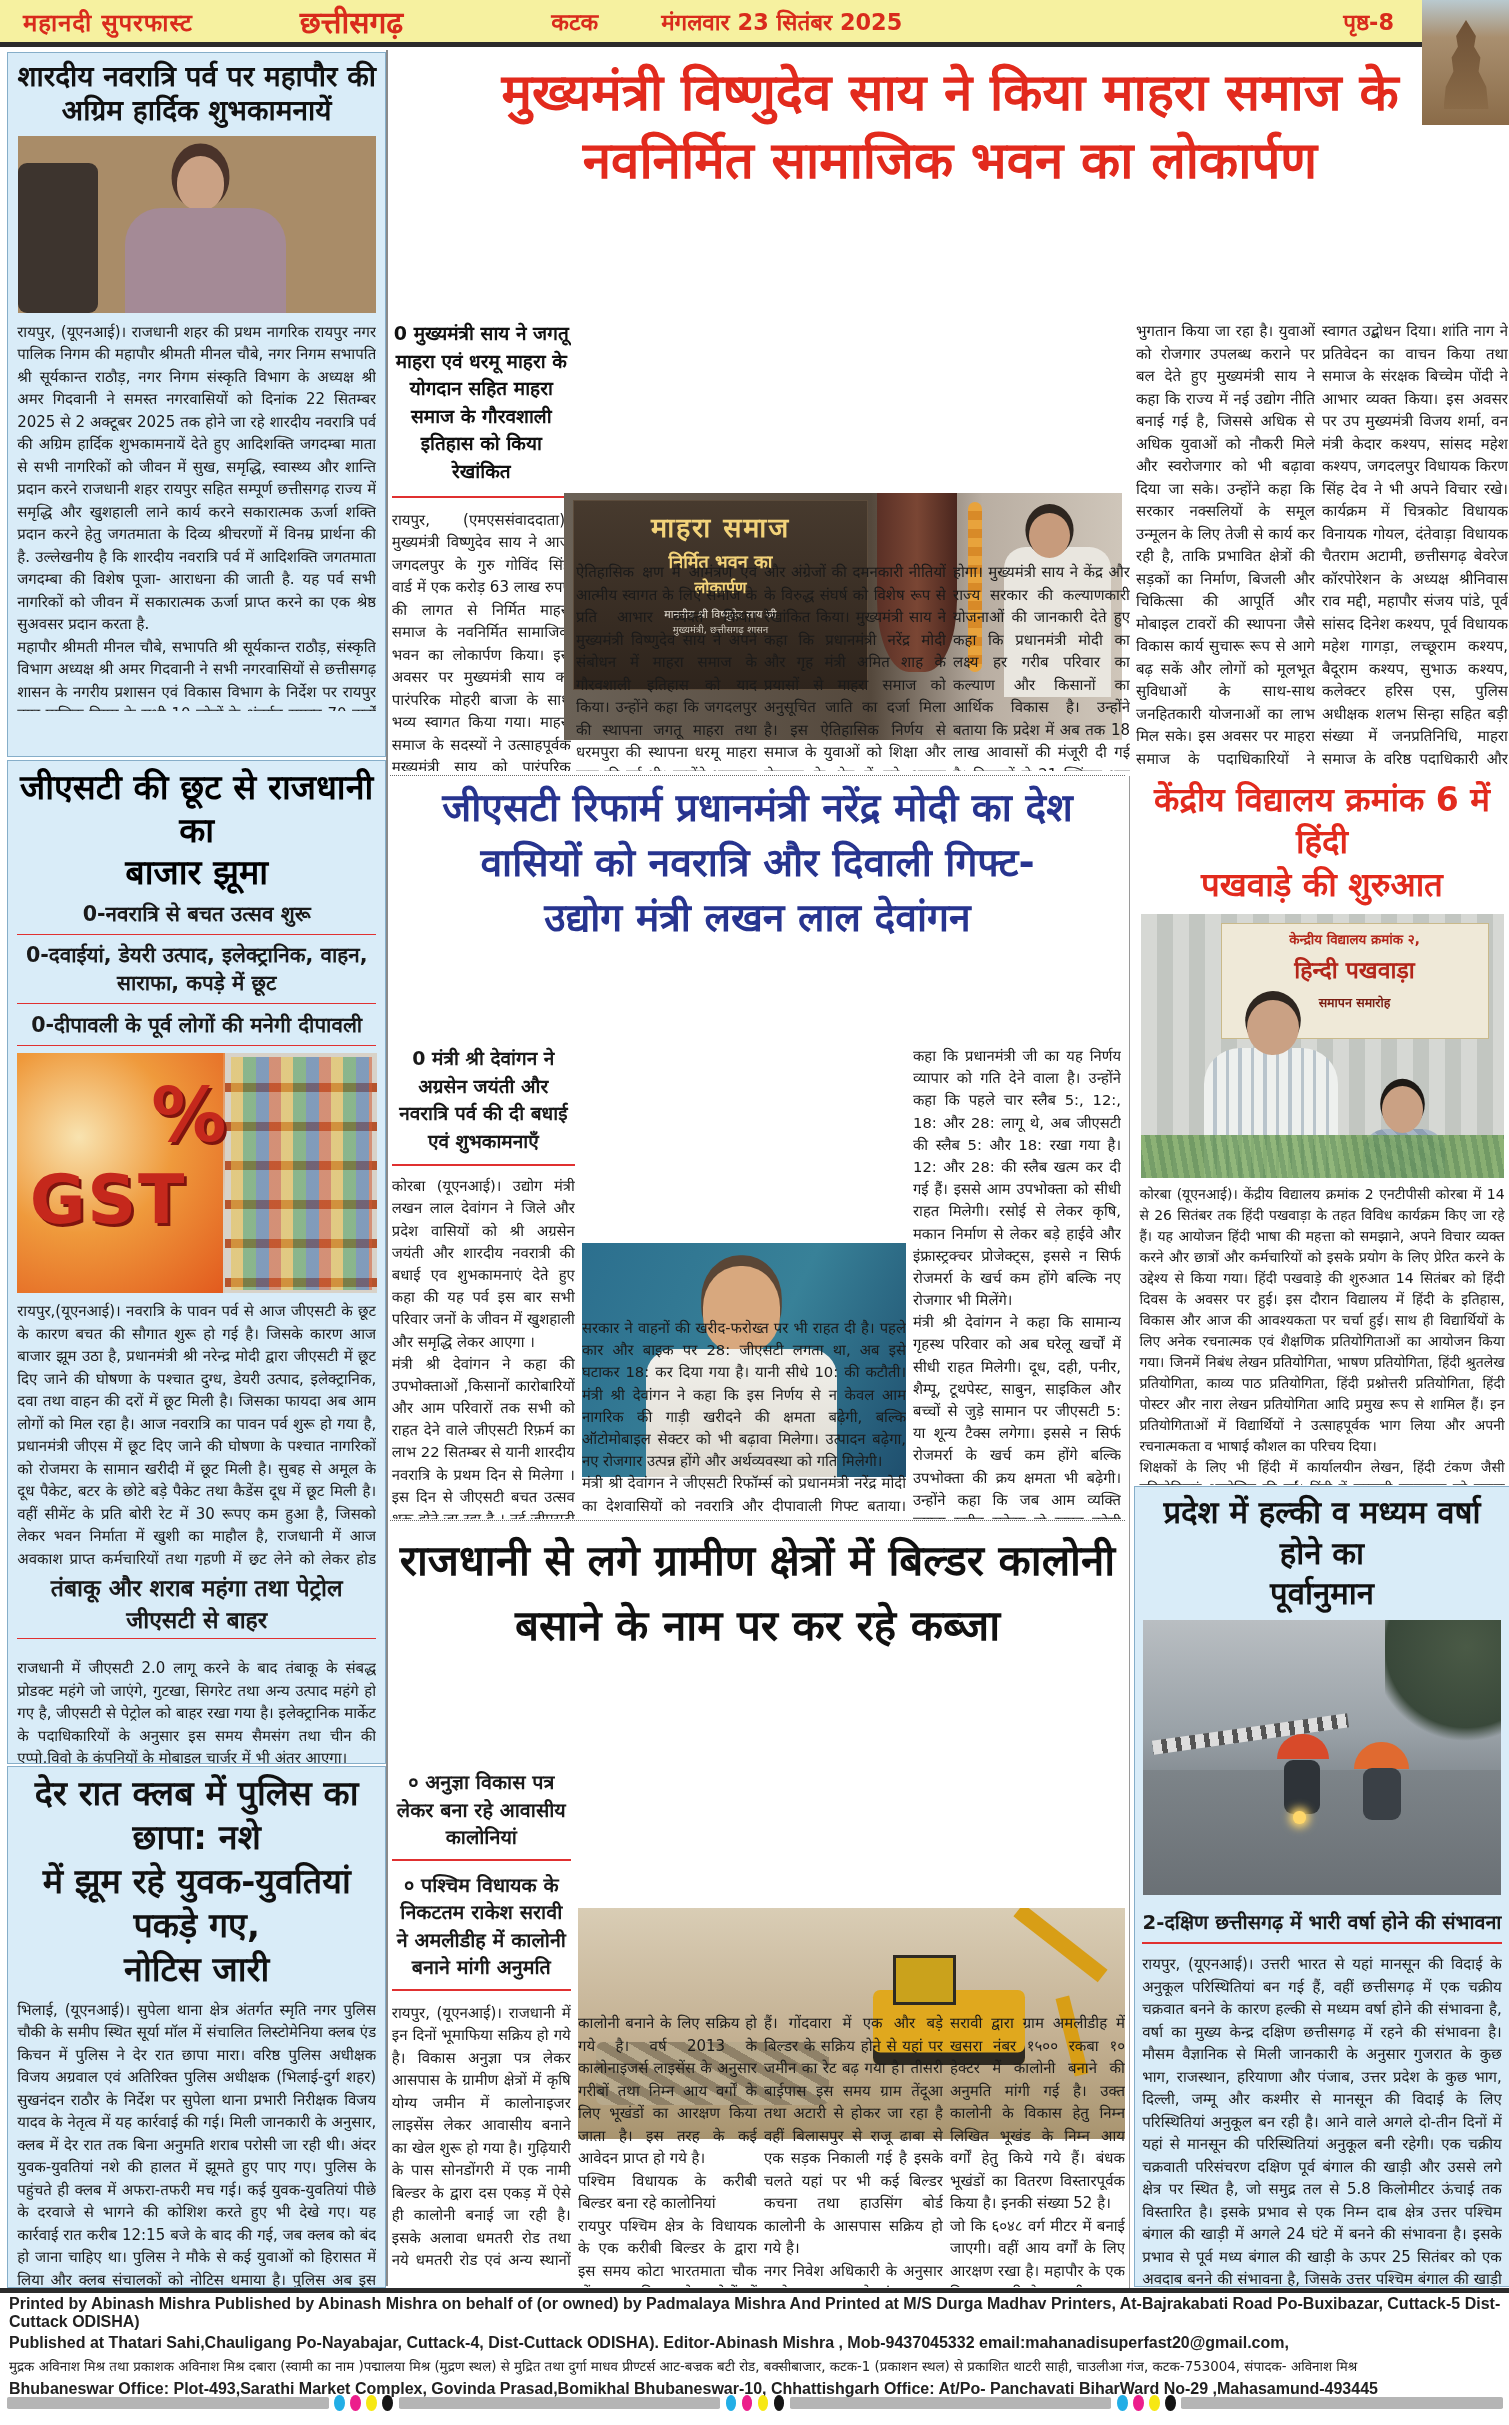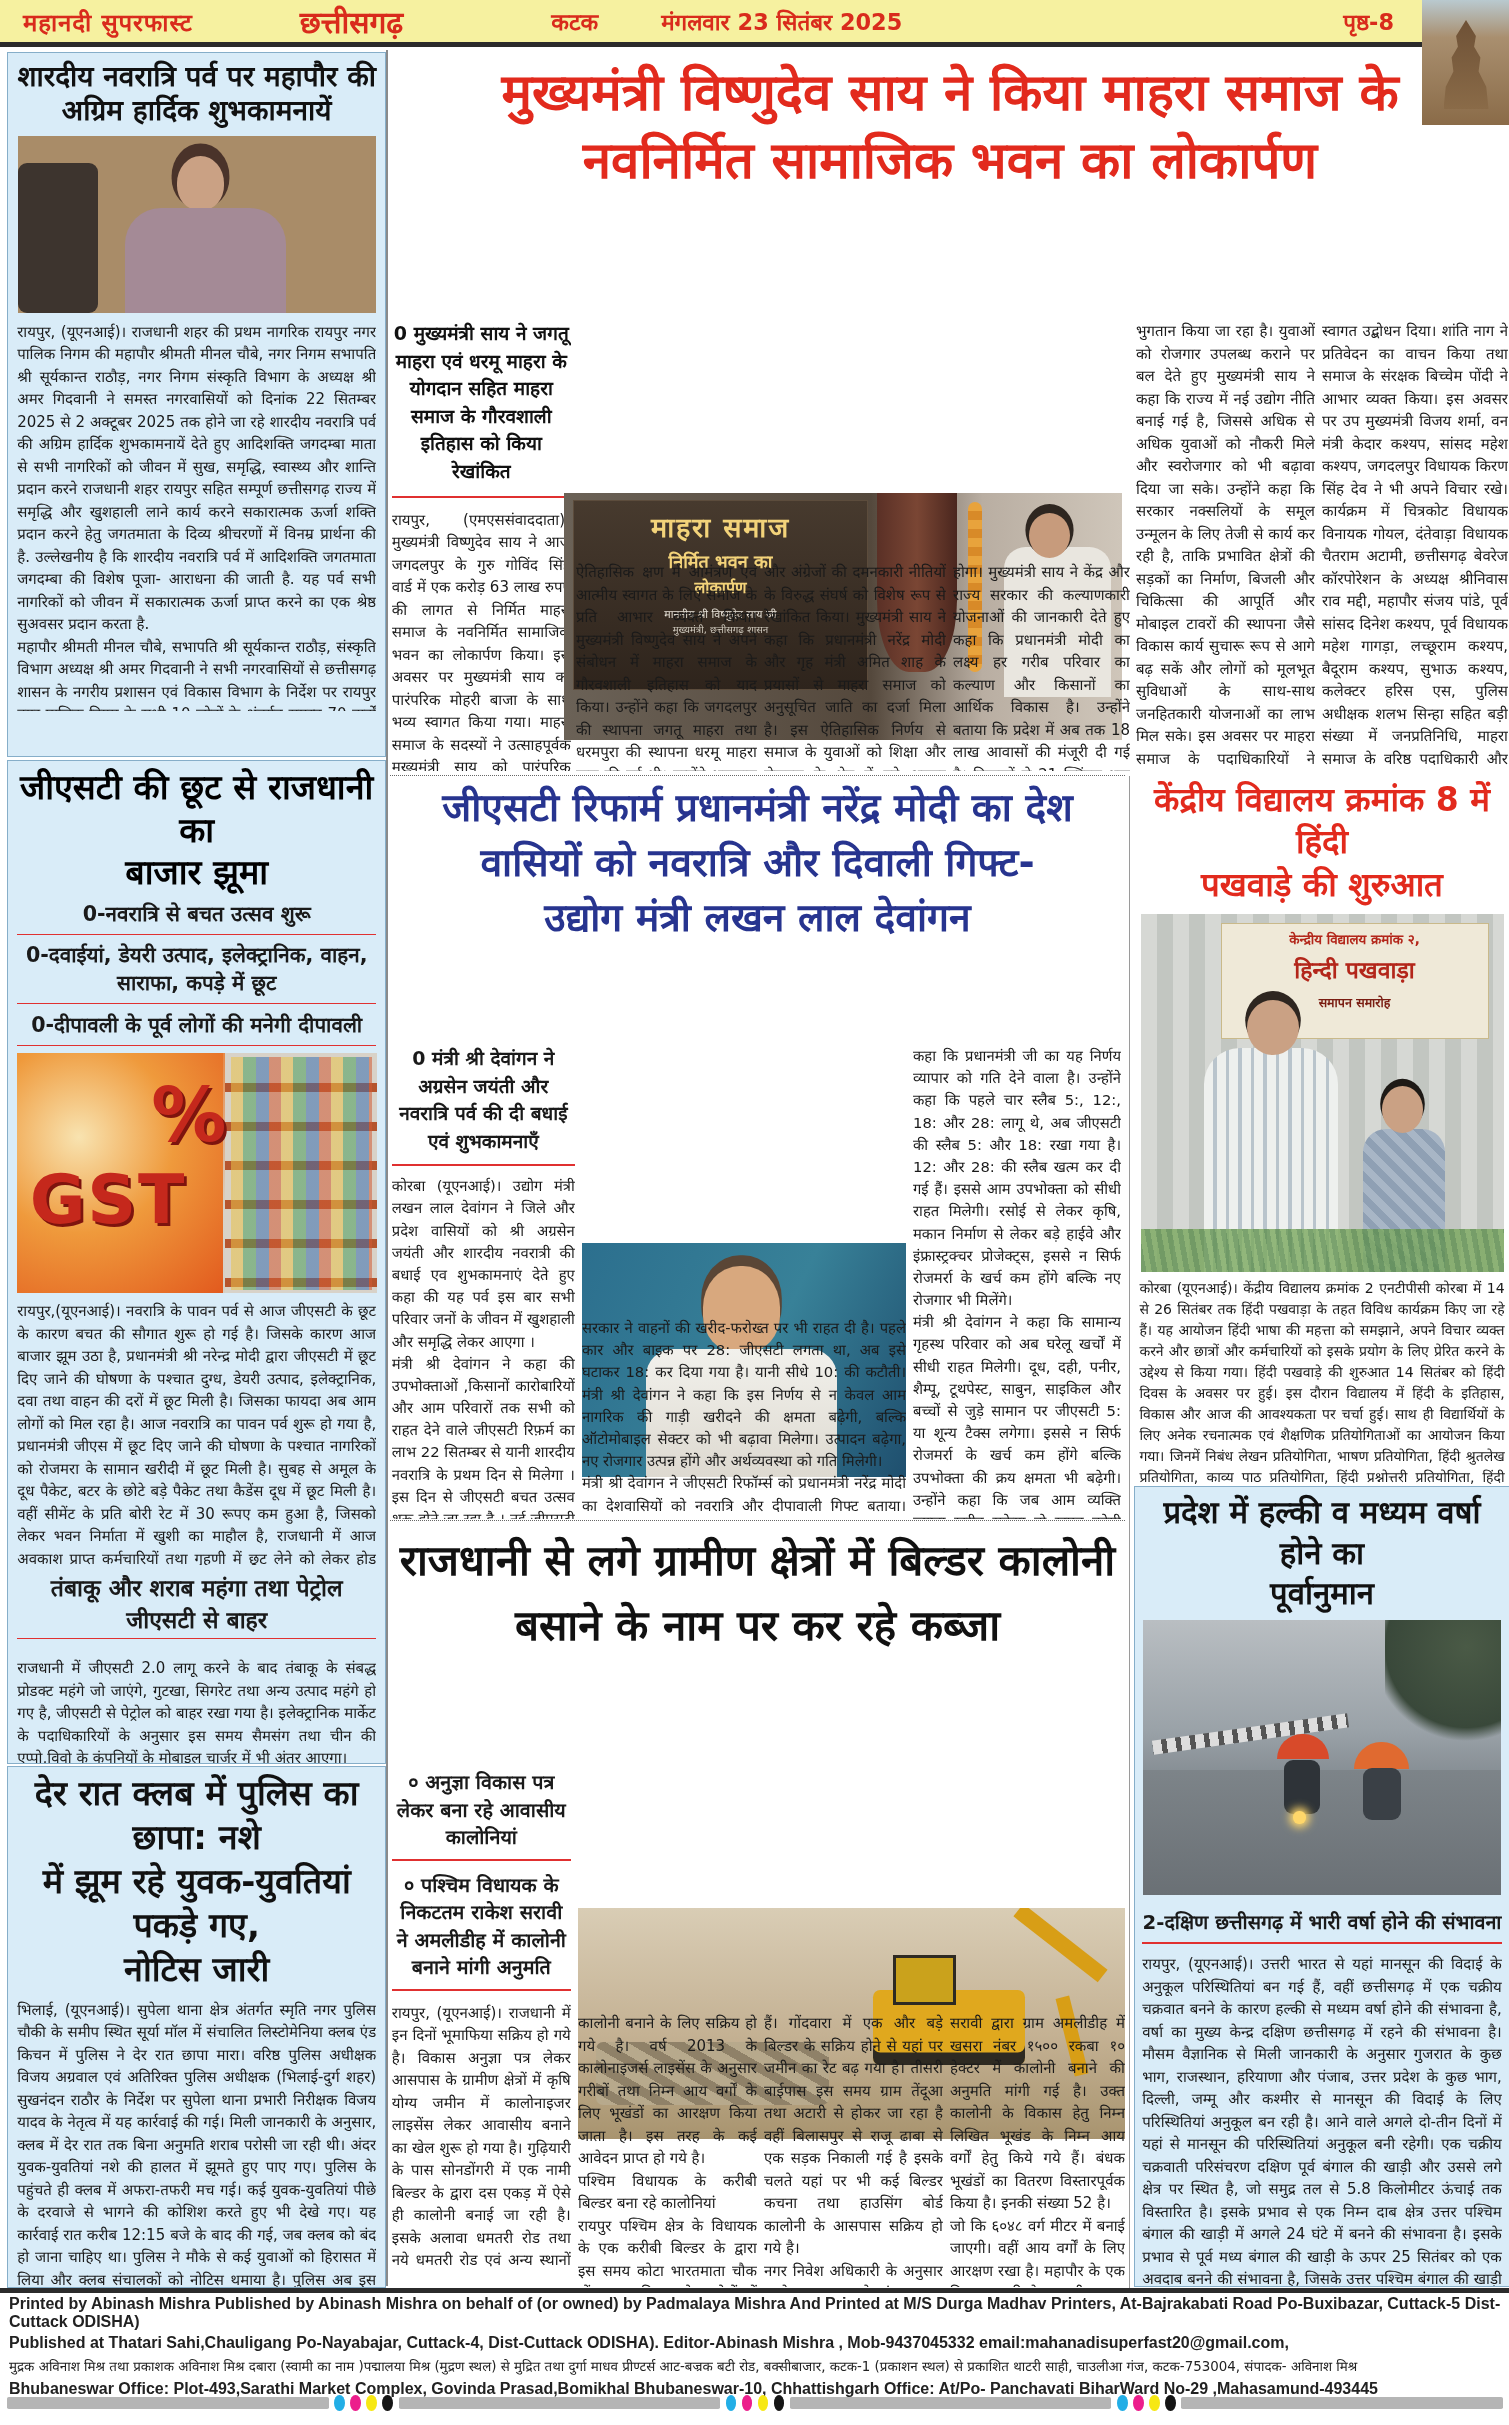--- a/index.html
+++ b/index.html
@@ -117,21 +117,21 @@
     background:linear-gradient(115deg,#2c6f8e 0%,#388198 55%,#1f4f6e 100%); }
   .min-head { position:absolute; left:121px; top:23px; width:77px; height:86px; background:#d8a87e; border-radius:48% 48% 42% 42%; box-shadow:0 -9px 0 1.8px #5a4636; }
   .min-shirt { position:absolute; left:64px; top:106px; width:191px; height:129px; background:linear-gradient(180deg,#f2f1ec,#ddd9d0); border-radius:27px 27px 0 0; }
   .gr-center { left:192px; top:497px; width:324px; height:238px; }
   .gr-col4 { left:523px; top:225px; width:208px; height:510px; }
   #a-gstreform .bodytxt { font-size:14.8px; }
 
   
   #a-kv { left:1134px; top:775px; width:376px; height:710px; padding:3.6px 5.4px; }
   #a-kv h2 { font-size:33px; line-height:1.3; font-weight:bold; color:#e22a1d; text-align:center; }
-  .kv-photo { margin:7.2px auto 5.4px; width:363px; height:358px;
+  .kv-photo { margin:7.2px auto 5.4px; width:363px; height:264px;
     background:repeating-linear-gradient(90deg,#d6d8d4 0 16px,#c2c6c1 16px 32px); }
   .kv-banner { position:absolute; left:80px; top:9px; width:268px; height:116px; background:#efe9d8; border:1.8px solid #c9b98a; text-align:center; color:#b3261a; }
   .kv-b1 { font-size:13.4px; font-weight:bold; margin-top:5.4px; }
   .kv-b2 { font-size:23px; font-weight:bold; margin-top:5.4px; }
   .kv-b3 { font-size:12.5px; font-weight:bold; margin-top:9px; color:#7a1d12; }
   .kv-man { position:absolute; left:63px; top:134px; width:134px; height:224px; background:repeating-linear-gradient(90deg,#eef0ee 0 9px,#b9c4cc 9px 12.5px); border-radius:36px 36px 0 0; }
   .kv-man-head { position:absolute; left:106px; top:86px; width:52px; height:55px; background:#caa184; border-radius:50%; box-shadow:0 -7.2px 0 1.8px #2e2620; }
   .kv-girl { position:absolute; left:222px; top:215px; width:82px; height:143px; background:repeating-linear-gradient(45deg,#a8b6c6 0 7.2px,#8fa0b4 7.2px 14.3px); border-radius:23px 23px 0 0; }
   .kv-girl-head { position:absolute; left:241px; top:172px; width:41px; height:47px; background:#caa184; border-radius:50%; box-shadow:0 -5.4px 0 1.8px #1e1a16; }
   .kv-grass { position:absolute; left:0; bottom:0; width:100%; height:43px;
@@ -283,21 +283,21 @@
       <div class="min-head"></div>
       <div class="min-shirt"></div>
     </div>
     <div class="abs gr-center bodytxt ml">सरकार ने वाहनों की खरीद-फरोख्त पर भी राहत दी है। पहले कार और बाइक पर 28: जीएसटी लगता था, अब इसे घटाकर 18: कर दिया गया है। यानी सीधे 10: की कटौती। मंत्री श्री देवांगन ने कहा कि इस निर्णय से न केवल आम नागरिक की गाड़ी खरीदने की क्षमता बढ़ेगी, बल्कि ऑटोमोबाइल सेक्टर को भी बढ़ावा मिलेगा। उत्पादन बढ़ेगा, नए रोजगार उत्पन्न होंगे और अर्थव्यवस्था को गति मिलेगी।
 मंत्री श्री देवांगन ने जीएसटी रिफॉर्म्स को प्रधानमंत्री नरेंद्र मोदी का देशवासियों को नवरात्रि और दीपावाली गिफ्ट बताया। उन्होंने</div>
     <div class="abs gr-col4 bodytxt ml">कहा कि प्रधानमंत्री जी का यह निर्णय व्यापार को गति देने वाला है। उन्होंने कहा कि पहले चार स्लैब 5:, 12:, 18: और 28: लागू थे, अब जीएसटी की स्लैब 5: और 18: रखा गया है। 12: और 28: की स्लैब खत्म कर दी गई हैं। इससे आम उपभोक्ता को सीधी राहत मिलेगी। रसोई से लेकर कृषि, मकान निर्माण से लेकर बड़े हाईवे और इंफ्रास्ट्रक्चर प्रोजेक्ट्स, इससे न सिर्फ रोजमर्रा के खर्च कम होंगे बल्कि नए रोजगार भी मिलेंगे।
 मंत्री श्री देवांगन ने कहा कि सामान्य गृहस्थ परिवार को अब घरेलू खर्चों में सीधी राहत मिलेगी। दूध, दही, पनीर, शैम्पू, टूथपेस्ट, साबुन, साइकिल और बच्चों से जुड़े सामान पर जीएसटी 5: या शून्य टैक्स लगेगा। इससे न सिर्फ रोजमर्रा के खर्च कम होंगे बल्कि उपभोक्ता की क्रय क्षमता भी बढ़ेगी। उन्होंने कहा कि जब आम व्यक्ति ज्यादा खरीद सकेगा तो खपत बढ़ेगी और बाजार बढ़ने से उत्पादन में और तेजी आएगी जहां आम जनों को भी फायदा होगा साथ ही उद्योगों को भी लाभ होगा।</div>
   </article>
 
   <article id="a-kv">
-    <h2 class="ml">केंद्रीय विद्यालय क्रमांक 8 में हिंदी
+    <h2 class="ml">केंद्रीय विद्यालय क्रमांक 6 में हिंदी
 पखवाड़े की शुरुआत</h2>
     <div class="kv-photo ph">
       <div class="kv-banner">
         <div class="kv-b1">केन्द्रीय विद्यालय क्रमांक २,</div>
         <div class="kv-b2">हिन्दी पखवाड़ा</div>
         <div class="kv-b3">समापन समारोह</div>
       </div>
       <div class="kv-man"></div>
       <div class="kv-man-head"></div>
       <div class="kv-girl"></div>

